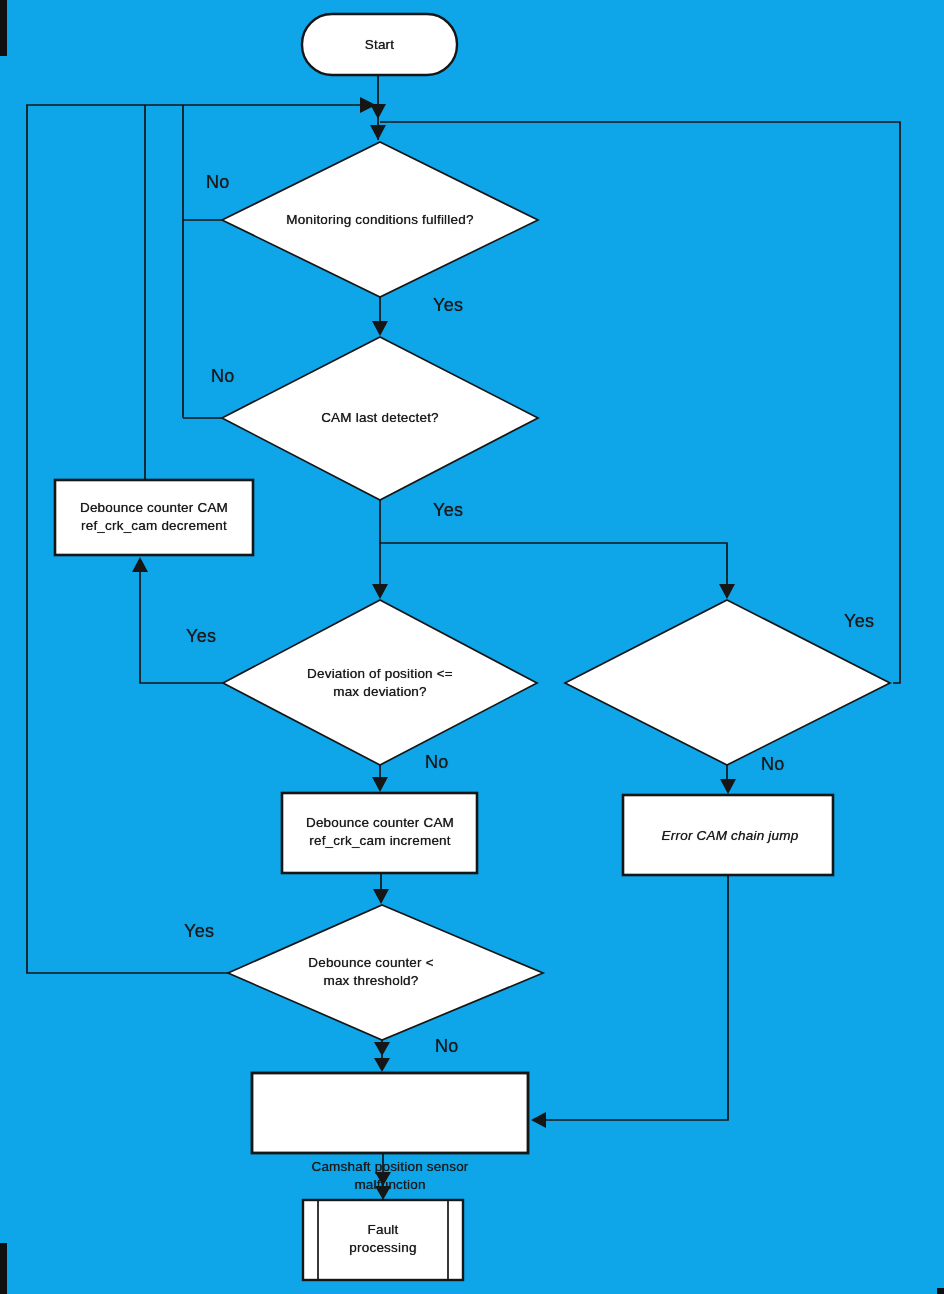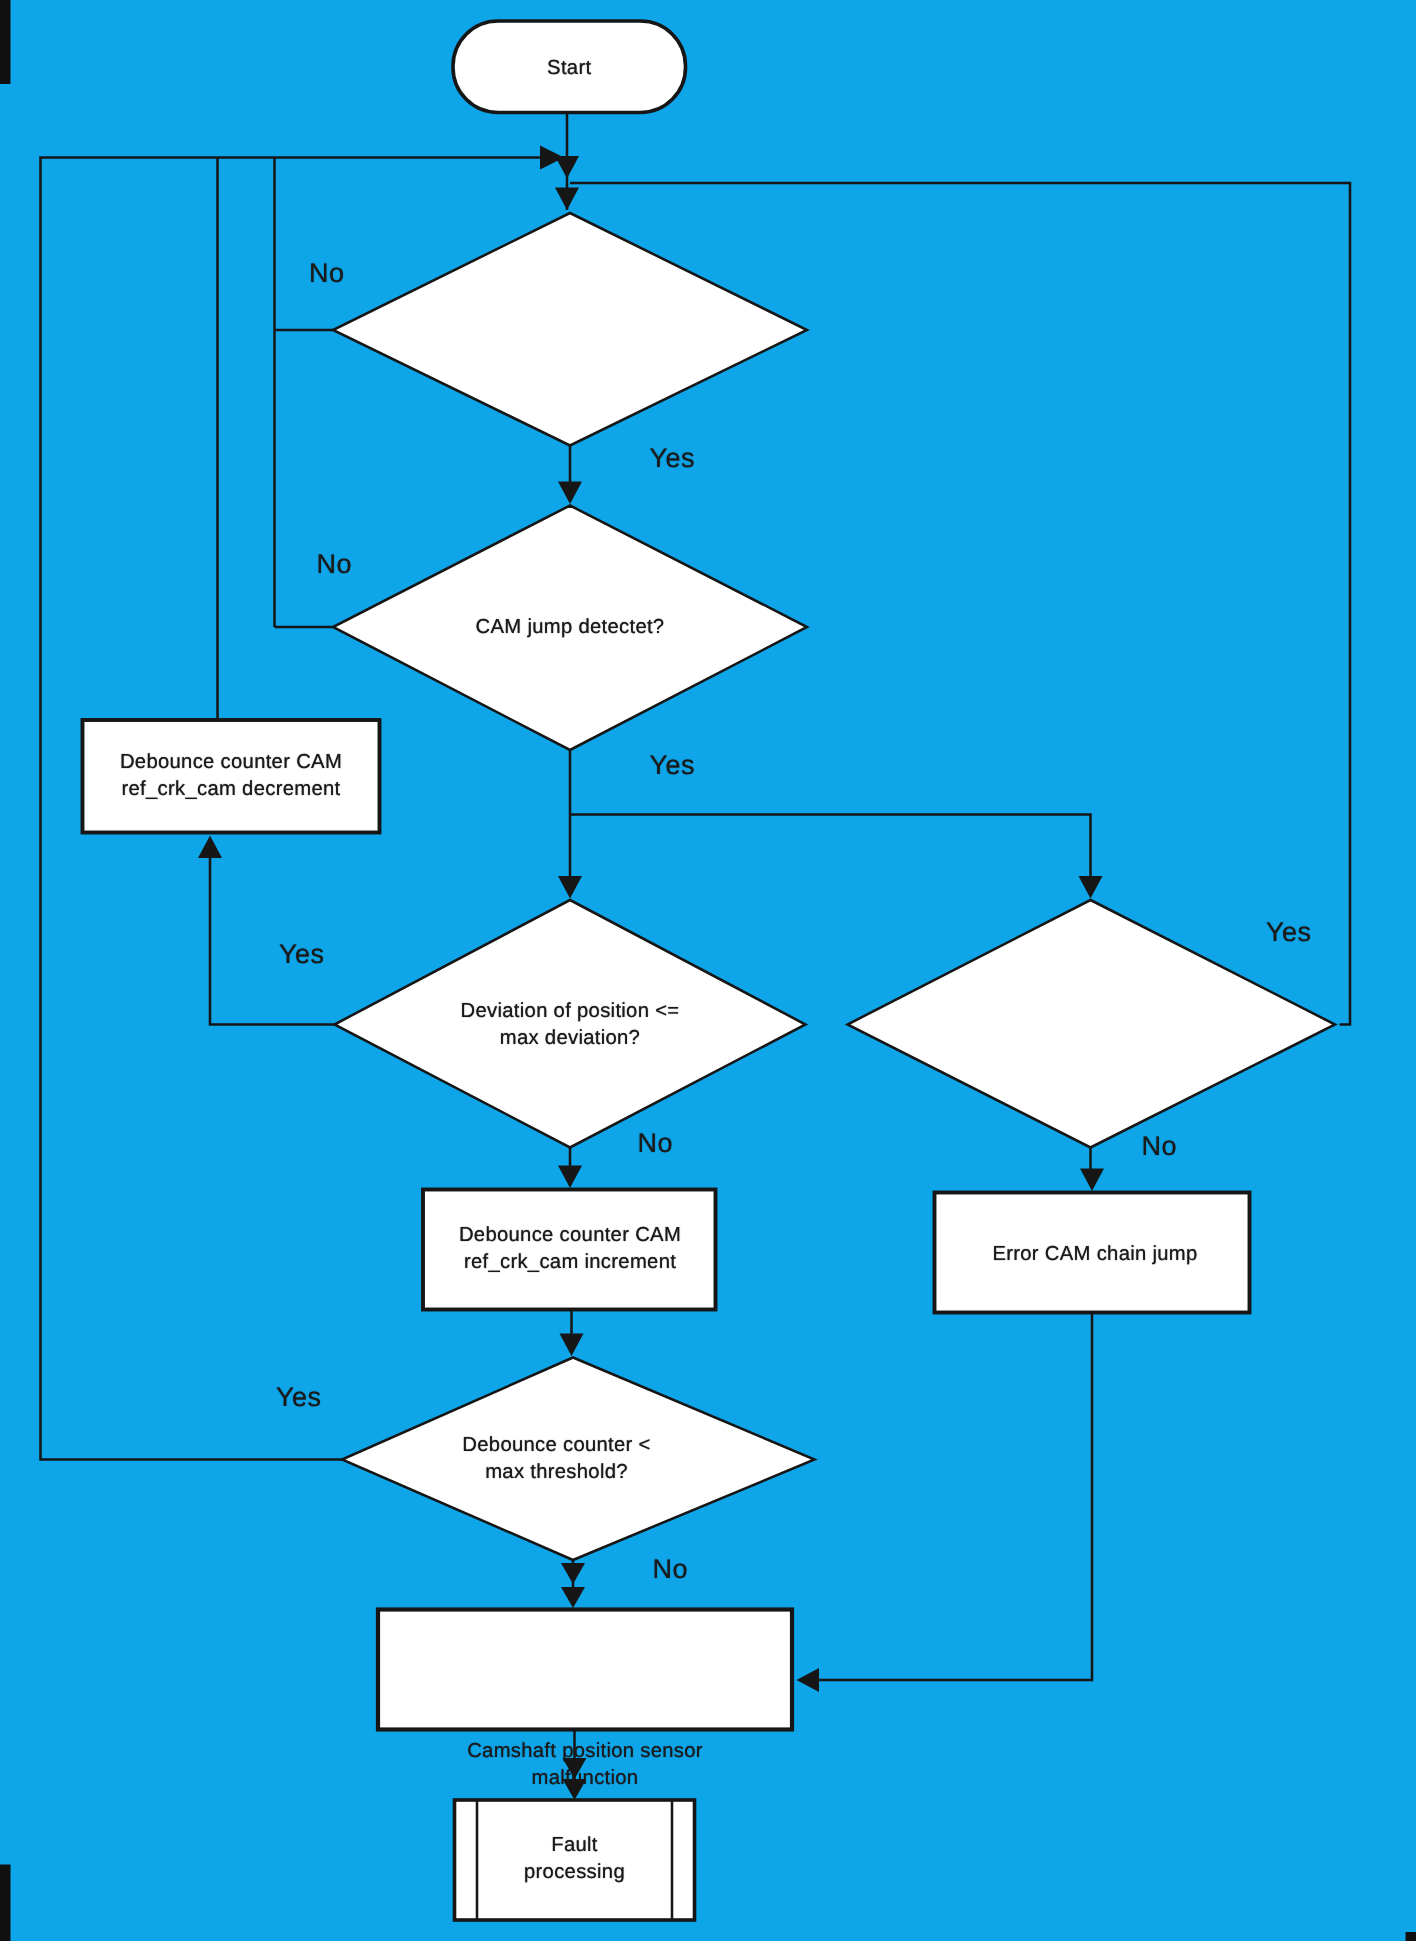--- a/index.html
+++ b/index.html
@@ -91,34 +91,35 @@
     </g>
 
     <g fill="#101010">
       <rect x="0" y="0" width="7" height="56"></rect>
       <rect x="0" y="1243" width="7" height="51"></rect>
       <rect x="937" y="1288" width="7" height="6"></rect>
     </g>
   </svg>
 
   <div class="lbl" style="left:302px; top:36px; width:155px;">Start</div>
-  <div class="lbl" style="left:250px; top:409px; width:260px;">CAM jump detectet?</div>
+  <div class="lbl" style="left:240px; top:211px; width:280px;">Monitoring conditions fulfilled?</div>
+  <div class="lbl" style="left:250px; top:409px; width:260px;">CAM last detectet?</div>
   <div class="lbl" style="left:57px; top:499px; width:194px;">
     <span>Debounce counter CAM</span>
     <span>ref_crk_cam decrement</span>
   </div>
   <div class="lbl" style="left:252px; top:665px; width:256px;">
     <span>Deviation of position &lt;=</span>
     <span>max deviation?</span>
   </div>
   <div class="lbl" style="left:284px; top:814px; width:192px;">
     <span>Debounce counter CAM</span>
     <span>ref_crk_cam increment</span>
   </div>
-  <div class="lbl" style="left:625px; top:827px; width:210px;">Error CAM chain jump</div>
+  <div class="lbl" style="left:625px; top:827px; width:210px;font-style:italic;">Error CAM chain jump</div>
   <div class="lbl" style="left:250px; top:954px; width:242px;">
     <span>Debounce counter &lt;</span>
     <span>max threshold?</span>
   </div>
   <div class="lbl" style="left:262px; top:1158px; width:256px;">
     <span>Camshaft position sensor</span>
     <span>malfunction</span>
   </div>
   <div class="lbl" style="left:318px; top:1221px; width:130px;">
     <span>Fault</span>

